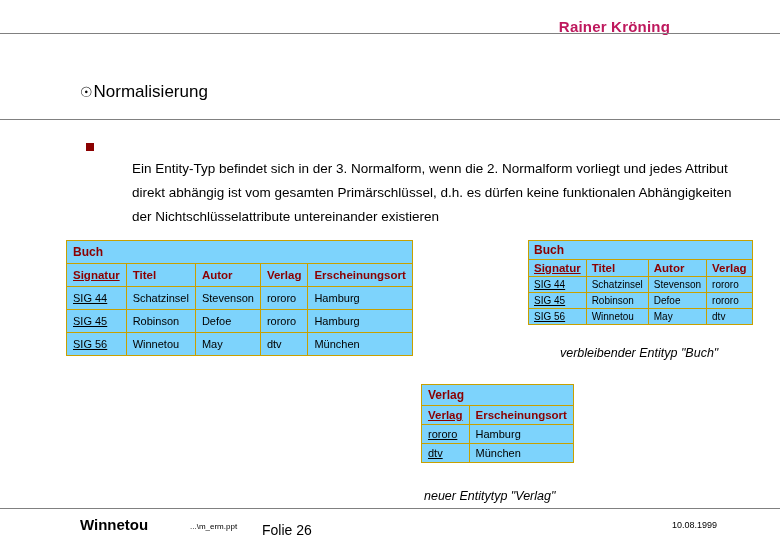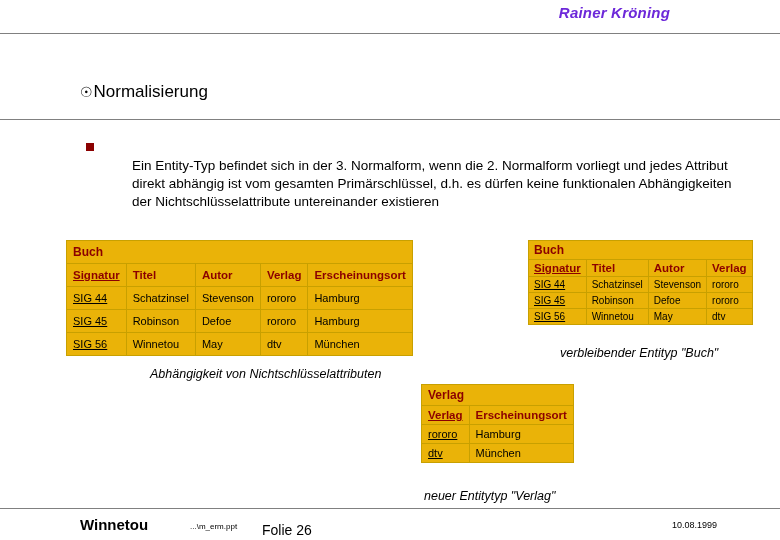--- a/index.html
+++ b/index.html
@@ -16,27 +16,26 @@
     position: relative;
   }
   .slide {
     position: relative;
     width: 780px;
     height: 540px;
   }
   
   .header-name {
     position: absolute;
-    top: 4px;
+    top: 18px;
     right: 110px;
     font-size: 15px;
     font-weight: bold;
-    color: #6d28d9;
+    color: #be185d;
     letter-spacing: 0.2px;
-    font-style: italic;
   }
   .rule {
     position: absolute;
     left: 0;
     width: 780px;
     height: 0;
     border-top: 1px solid #808080;
   }
   .rule-top { top: 33px; }
   .rule-mid { top: 119px; }
@@ -80,29 +79,29 @@
     top: 135px;
     font-size: 17px;
     color: #000000;
   }
   .body-text {
     position: absolute;
     left: 132px;
     top: 157px;
     width: 600px;
     font-size: 13.5px;
-    line-height: 18px;
+    line-height: 24px;
     color: #000000;
   }
 
   
   .tbl {
     position: absolute;
     border-collapse: collapse;
-    background: #eab308;
+    background: #7dd3fc;
     font-size: 11px;
   }
   .tbl td, .tbl th {
     border: 1px solid #c8a000;
     padding: 3px 6px;
     text-align: left;
     font-weight: normal;
     white-space: nowrap;
     color: #000000;
   }
@@ -224,21 +223,20 @@
       </tr>
       <tr>
         <td class="key">SIG 56</td>
         <td>Winnetou</td>
         <td>May</td>
         <td>dtv</td>
         <td>München</td>
       </tr>
     </tbody>
   </table>
-  <div class="cap" id="cap-abh">Abhängigkeit von Nichtschlüsselattributen</div>
 
   <table class="tbl" id="tbl-buch-red">
     <tbody>
       <tr>
         <td class="caption-cell" colspan="4">Buch</td>
       </tr>
       <tr>
         <th class="hdr u">Signatur</th>
         <th class="hdr">Titel</th>
         <th class="hdr">Autor</th>

